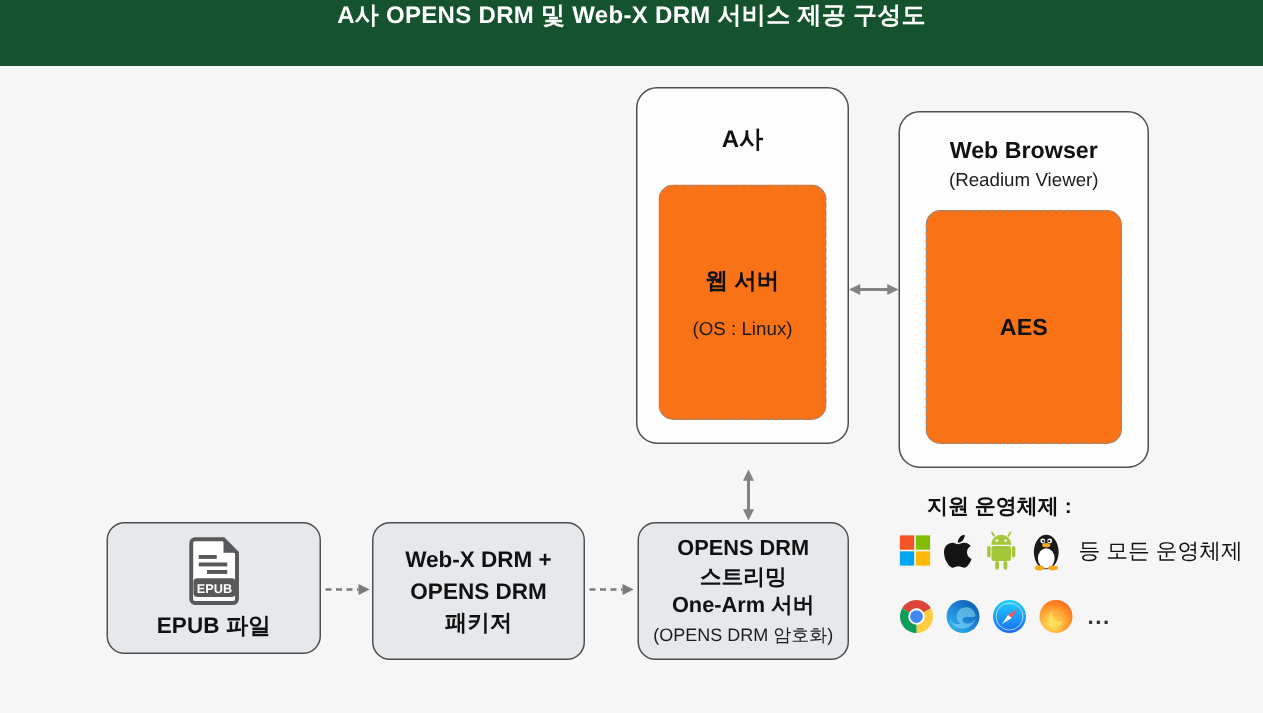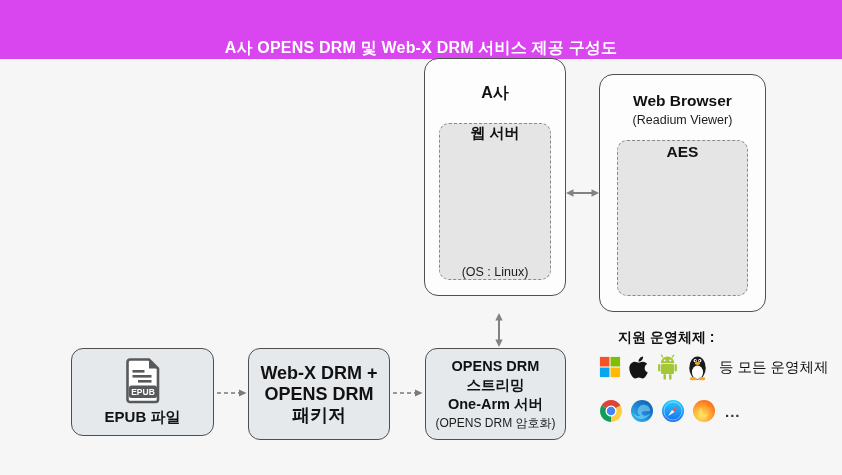--- a/index.html
+++ b/index.html
@@ -1,48 +1,48 @@
 <!DOCTYPE html>
 <html><head>
 <meta charset="utf-8">
 <style>
   html,body{margin:0;padding:0;}
   body{font-family:"Liberation Sans", sans-serif; background:#f6f6f6;}
   .canvas{position:relative;width:842px;height:475px;background:#f6f6f6;overflow:hidden;color:#111;}
 
   
-  .titlebar{position:absolute;left:0;top:0;width:842px;height:59px;background:#d946ef;
-    display:flex;align-items:flex-end;justify-content:center;}
+  .titlebar{position:absolute;left:0;top:0;width:842px;height:44px;background:#14532d;
+    display:flex;align-items:flex-start;justify-content:center;}
   .titlebar h1{margin:0;font-size:16px;font-weight:bold;color:#ffffff;letter-spacing:.2px;}
 
   
   .bignode{position:absolute;background:#fdfdfd;border:1.5px solid #4f4f4f;border-radius:14px;box-sizing:border-box;}
   .node-company{left:424px;top:58px;width:142px;height:238px;}
   .node-browser{left:599px;top:74px;width:167px;height:238px;}
   .bignode .node-title{text-align:center;font-weight:bold;font-size:16px;margin-top:24px;}
   .node-browser .node-title{margin-top:17px;font-size:15.5px;}
   .node-subtitle{text-align:center;font-size:12.5px;margin-top:3px;color:#1c1c1c;}
 
-  .dashed-inner{position:absolute;background:#e5e5e5;border:1.5px dashed #8a8a8a;border-radius:10px;
-    display:flex;flex-direction:column;align-items:center;justify-content:space-between;box-sizing:border-box;text-align:center;}
+  .dashed-inner{position:absolute;background:#f97316;border:1.5px dashed #8a8a8a;border-radius:10px;
+    display:flex;flex-direction:column;align-items:center;justify-content:center;box-sizing:border-box;text-align:center;}
   .inner-company{left:14px;top:64px;width:112px;height:157px;}
   .inner-browser{left:17px;top:65px;width:131px;height:156px;}
   .inner-title{font-weight:bold;font-size:15px;}
   .inner-sub{font-size:12.5px;margin-top:15px;color:#1c1c1c;}
   .inner-line{font-weight:bold;font-size:15.5px;line-height:21px;}
 
   
   .smallnode{position:absolute;background:#e5e9ec;border:1.5px solid #4f4f4f;border-radius:12px;box-sizing:border-box;
     display:flex;flex-direction:column;align-items:center;justify-content:center;text-align:center;}
   .node-epub{left:71px;top:348px;width:143px;height:88px;}
   .node-packager{left:248px;top:348px;width:142px;height:92px;}
   .node-streaming{left:425px;top:348px;width:141px;height:92px;}
   .node-label{font-weight:bold;font-size:15px;}
   .node-epub .node-label{margin-top:3px;}
-  .pk-line{font-weight:bold;font-size:18px;line-height:21px;}
+  .pk-line{font-weight:bold;font-size:15px;line-height:21px;}
   .st-line{font-weight:bold;font-size:14.5px;line-height:19px;}
   .st-sub{font-size:12px;line-height:17px;margin-top:1px;color:#1c1c1c;}
 
   
   .overlay{position:absolute;left:0;top:0;pointer-events:none;}
 
   
   .support{position:absolute;left:599px;top:329px;width:235px;display:flex;flex-direction:column;}
   .sup-label{font-weight:bold;font-size:14px;color:#111;margin-left:19px;}
   .icon-row{display:flex;align-items:center;gap:7px;margin-top:6px;margin-bottom:10px;height:28px;}

